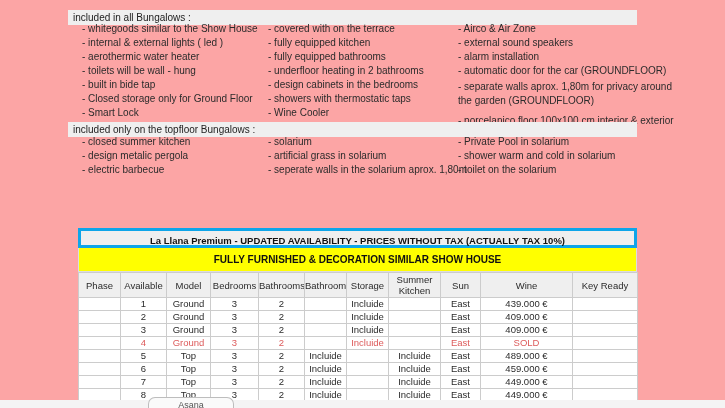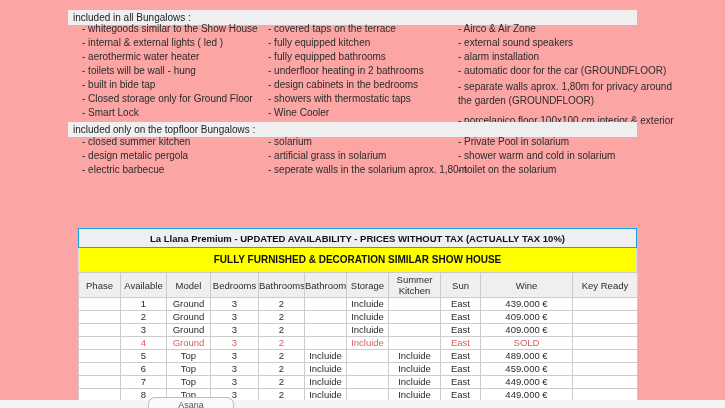--- a/index.html
+++ b/index.html
@@ -19,21 +19,21 @@
   .s1 ul.col{top:22px;}
   .s2 ul.col{top:135px;}
   .colA{left:70px;}
   .colB{left:256px;}
   .colC{left:446px;}
   li.wrap{white-space:normal !important;width:230px;line-height:12px;padding:2px 0 1px 0;}
   li.gap{margin-top:5px;}
 
   
   .sheet-table{position:absolute;left:78px;top:228px;width:559px;}
-  .title-row{height:20px;line-height:20px;background:var(--bar-bg,#efefef);border:1px solid #0ea5e9;
+  .title-row{height:20px;line-height:20px;background:var(--bar-bg,#efefef);border:3px solid #0ea5e9;
              box-sizing:border-box;text-align:center;font-weight:bold;font-size:9.5px;color:#111;}
   .banner-row{height:24px;line-height:24px;background:var(--banner-bg,#ffff00);border:1px solid #ddd;border-top:none;
               box-sizing:border-box;text-align:center;font-weight:bold;font-size:10px;color:#111;}
   table.grid{border-collapse:collapse;table-layout:fixed;width:559px;}
   table.grid th,table.grid td{border:1px solid var(--grid,#cccccc);padding:0;overflow:hidden;
               text-align:center;font-size:9.5px;color:#2b2b2b;background:#fff;}
   table.grid thead th{height:24px;background:var(--bar-bg,#efefef);font-weight:normal;line-height:11px;margin-top:11px;}
   table.grid tbody td{height:12px;line-height:12px;}
   tr.sold td{color:var(--sold-red,#e05c5c);}
 
@@ -54,21 +54,21 @@
     <ul class="col colA">
       <li>- whitegoods similar to the Show House</li>
       <li>- internal &amp; external lights ( led )</li>
       <li>- aerothermic water heater</li>
       <li>- toilets will be wall - hung</li>
       <li>- built in bide tap</li>
       <li>- Closed storage only for Ground Floor</li>
       <li>- Smart Lock</li>
     </ul>
     <ul class="col colB">
-      <li>- covered taps on the terrace</li>
+      <li>- covered with on the terrace</li>
       <li>- fully equipped kitchen</li>
       <li>- fully equipped bathrooms</li>
       <li>- underfloor heating in 2 bathrooms</li>
       <li>- design cabinets in the bedrooms</li>
       <li>- showers with thermostatic taps</li>
       <li>- Wine Cooler</li>
     </ul>
     <ul class="col colC">
       <li>- Airco &amp; Air Zone</li>
       <li>- external sound speakers</li>

